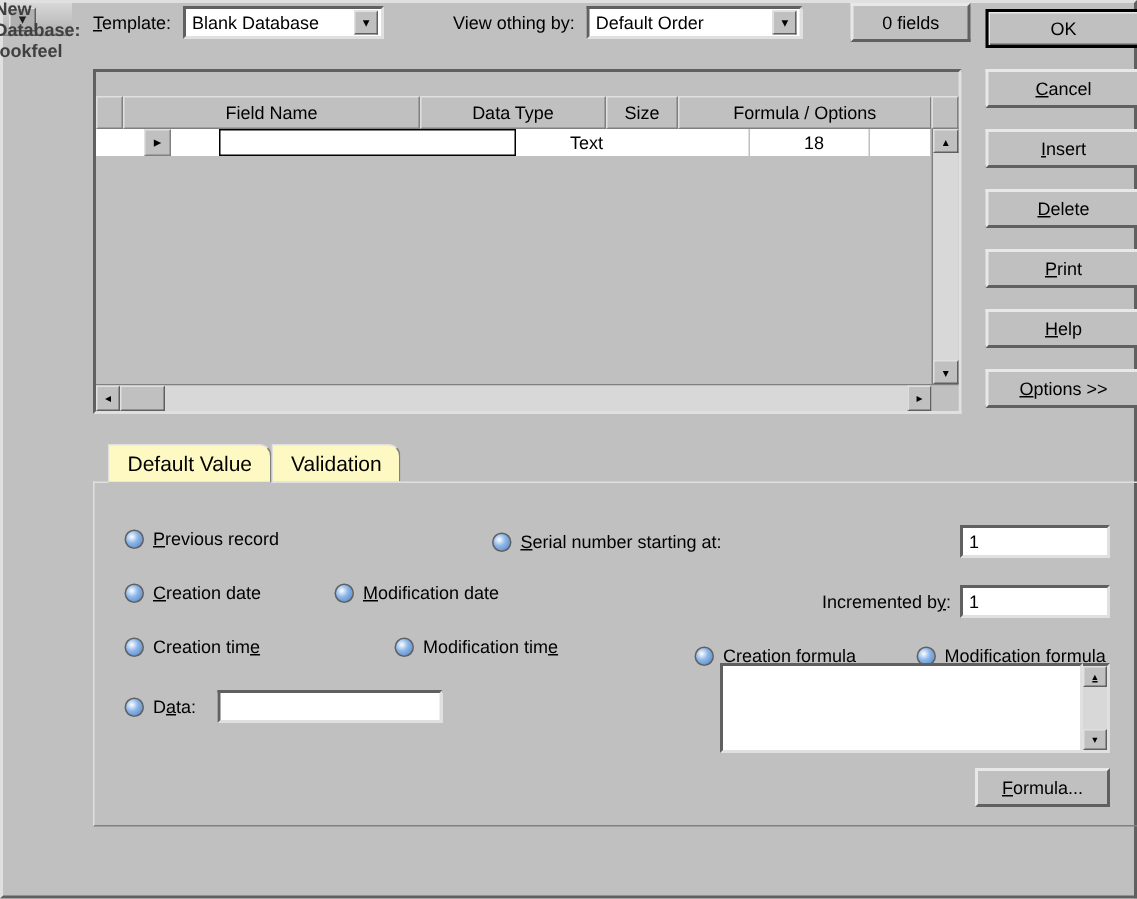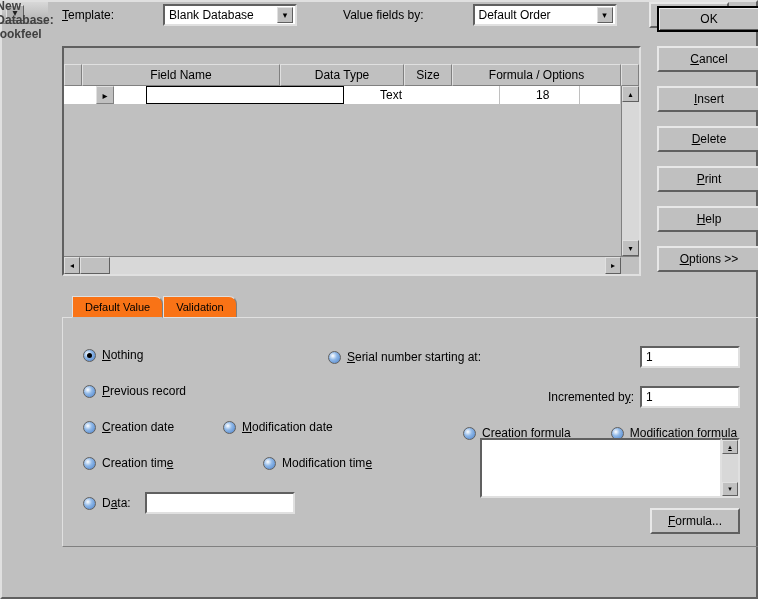--- a/index.html
+++ b/index.html
@@ -75,21 +75,20 @@
 .label { white-space: nowrap; }
 .select {
   height: 22px;
   background: #fff;
   border: 2px solid;
   border-color: #606060 #e0e0e0 #e0e0e0 #606060;
   display: flex;
   align-items: center;
   padding: 0 2px 0 4px;
   font-size: 12px;
-  margin-left: 41px;
 }
 .select-arrow {
   width: 16px;
   height: 16px;
   margin-left: auto;
   background: #c0c0c0;
   border: 1px solid;
   border-color: #e0e0e0 #606060 #606060 #e0e0e0;
   display: flex;
   align-items: center;
@@ -199,22 +198,22 @@
   position: relative;
   z-index: 2;
   margin-left: 10px;
 }
 .tab {
   padding: 4px 12px 4px 12px;
   border-top: 1px solid #e0e0e0;
   border-left: 1px solid #e0e0e0;
   border-right: 1px solid #808080;
   border-top-right-radius: 8px;
-  background: #f97316;
-  font-size: 11px;
+  background: #fef9c3;
+  font-size: 14px;
   position: relative;
 }
 .tab.active {
   border-bottom: 1px solid #c0c0c0;
   margin-bottom: -1px;
 }
 .tab-panel {
   border: 1px solid;
   border-color: #e0e0e0 #808080 #808080 #e0e0e0;
   padding: 30px 20px 16px 20px;
@@ -306,21 +305,21 @@
   </div>
 
   <div class="body">
     <div class="top-row">
       <span class="label"><span class="u">T</span>emplate:</span>
       <div class="select" style="width:134px">
         <span>Blank Database</span>
         <div class="select-arrow"></div>
       </div>
       <span style="width:30px"></span>
-      <span class="label">Value fields by:</span>
+      <span class="label">View othing by:</span>
       <div class="select" style="width:144px">
         <span>Default Order</span>
         <div class="select-arrow"></div>
       </div>
       <span style="width:16px"></span>
       <div class="btn" style="width:80px">
         <span>0 fields</span>
       </div>
     </div>
 
@@ -387,24 +386,20 @@
 
     <div class="tabs-wrap">
       <div class="tabs">
         <div class="tab active">Default Value</div>
         <div class="tab">Validation</div>
       </div>
       <div class="tab-panel">
 
         <div style="display:flex;flex-direction:column;gap:22px;width:360px">
           <div class="radio">
-            <span class="radio-dot on"></span>
-            <span><span class="u">N</span>othing</span>
-          </div>
-          <div class="radio">
             <span class="radio-dot"></span>
             <span><span class="u">P</span>revious record</span>
           </div>
           <div style="display:flex;">
             <div class="radio" style="width:140px">
               <span class="radio-dot"></span>
               <span><span class="u">C</span>reation date</span>
             </div>
             <div class="radio">
               <span class="radio-dot"></span>

